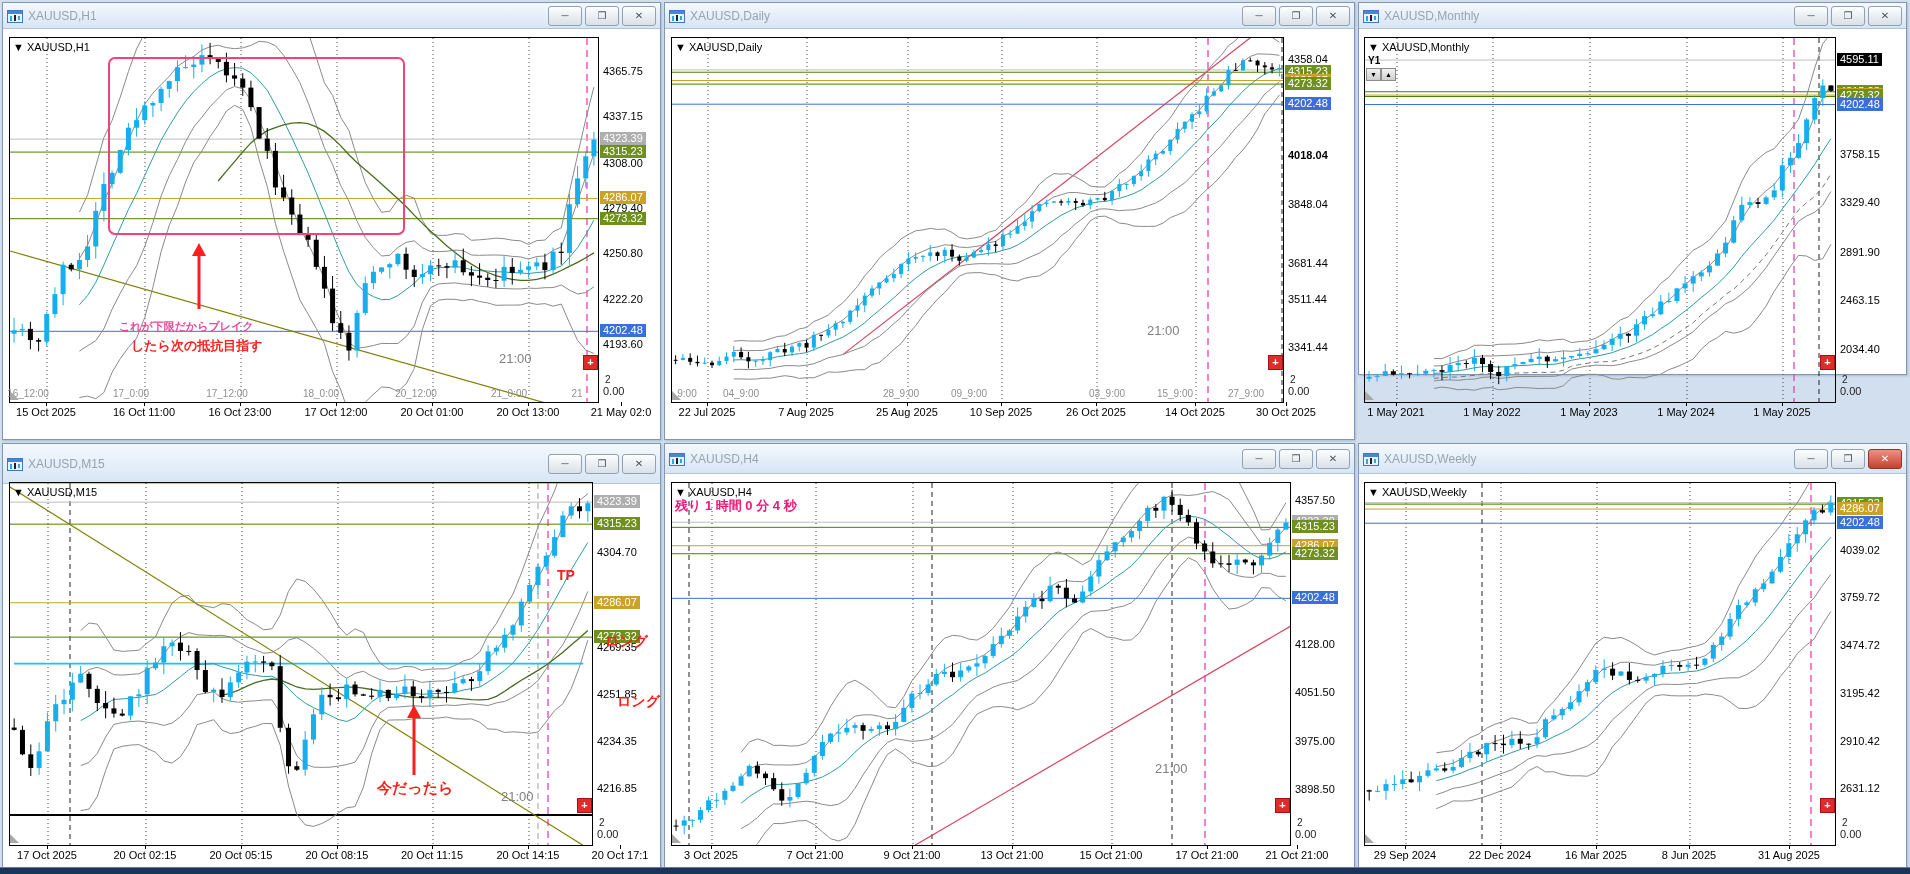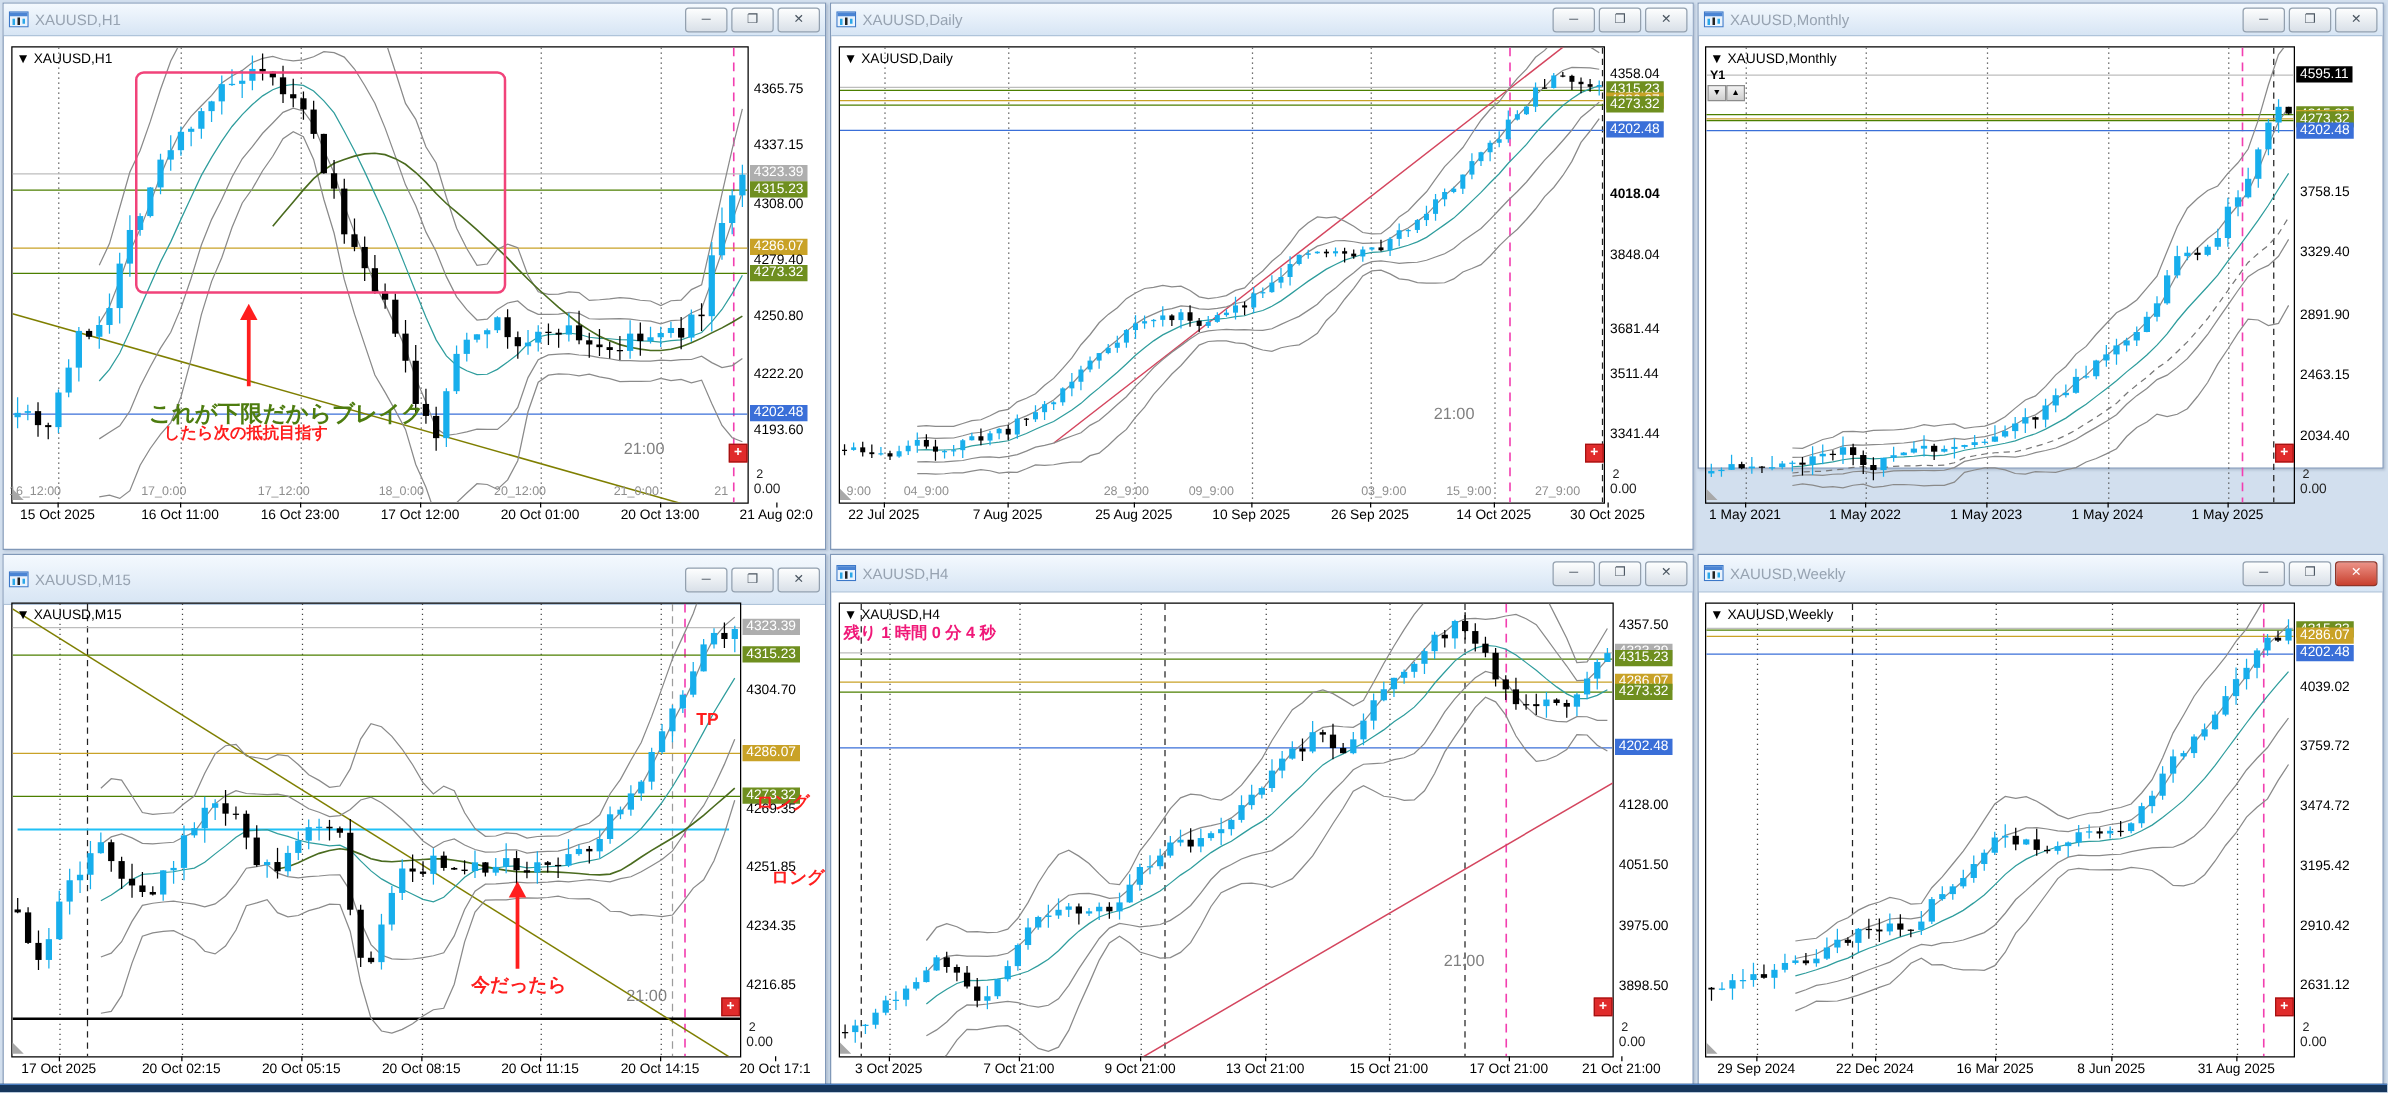--- a/index.html
+++ b/index.html
@@ -248,32 +248,32 @@
       <div class="dlbl" style="left: 141px; top: 403px;">16 Oct 11:00</div>
       <div class="tick" style="left: 141px; top: 399px;"></div>
       <div class="dlbl" style="left: 237px; top: 403px;">16 Oct 23:00</div>
       <div class="tick" style="left: 237px; top: 399px;"></div>
       <div class="dlbl" style="left: 333px; top: 403px;">17 Oct 12:00</div>
       <div class="tick" style="left: 333px; top: 399px;"></div>
       <div class="dlbl" style="left: 429px; top: 403px;">20 Oct 01:00</div>
       <div class="tick" style="left: 429px; top: 399px;"></div>
       <div class="dlbl" style="left: 525px; top: 403px;">20 Oct 13:00</div>
       <div class="tick" style="left: 525px; top: 399px;"></div>
-      <div class="dlbl" style="left: 618px; top: 403px;">21 Aug 02:0</div>
+      <div class="dlbl" style="left: 618px; top: 403px;">21 May 02:0</div>
       <div class="tick" style="left: 618px; top: 399px;"></div>
       <div class="corner" style="left: 602px; top: 372px;">2</div>
       <div class="corner" style="left: 600px; top: 383px; font-size: 11px;">0.00</div>
       <div class="plusbtn" style="left: 580px; top: 352px;">+</div>
       <div class="grip" style="left: 7px; top: 388px;"></div>
       <div style="position: absolute; left: 105px; top: 54px; width: 293px; height: 174px; border: 2px solid rgb(241, 67, 122); border-radius: 7px;"></div>
       <svg width="22" height="70" style="position: absolute; left: 185px; top: 240px;">
         <line x1="11" y1="66" x2="11" y2="10" stroke="#FF1E1E" stroke-width="3"></line>
         <polygon points="11,0 4,13 18,13" fill="#FF1E1E"></polygon>
       </svg>
-      <div class="ann" style="left: 116px; top: 316px; font-size: 18px; color: #4d7c0f;">これが下限だからブレイク</div>
+      <div class="ann" style="left: 116px; top: 316px; font-size: 11px; color: #ec4899;">これが下限だからブレイク</div>
       <div class="ann" style="left: 128px; top: 334px; font-size: 13px; color: rgb(255, 30, 30);">したら次の抵抗目指す</div>
       <div class="ann" style="left: 496px; top: 348px; font-size: 13px; color: rgb(128, 128, 128); font-weight: normal;">21:00</div>
     </div>
     <div class="win" style="left: 664px; top: 2px; width: 691px; height: 438px;">
       <div class="tbar" style="height: 26px;">
         <div class="wicon"><svg width="16" height="13" viewBox="0 0 16 13">
             <rect x="0.5" y="0.5" width="15" height="12" fill="#EAF3FD" stroke="#3C78C8"></rect>
             <rect x="1" y="1" width="14" height="3" fill="#4A84D4"></rect>
             <rect x="3" y="6" width="2" height="5" fill="#2AA7E8"></rect>
             <rect x="7" y="5" width="2" height="6" fill="#222"></rect>
@@ -494,21 +494,21 @@
       <div class="glbl" style="left: 510px; top: 385px;">15_9:00</div>
       <div class="glbl" style="left: 581px; top: 385px;">27_9:00</div>
       <div class="dlbl" style="left: 42px; top: 403px;">22 Jul 2025</div>
       <div class="tick" style="left: 42px; top: 399px;"></div>
       <div class="dlbl" style="left: 141px; top: 403px;">7 Aug 2025</div>
       <div class="tick" style="left: 141px; top: 399px;"></div>
       <div class="dlbl" style="left: 242px; top: 403px;">25 Aug 2025</div>
       <div class="tick" style="left: 242px; top: 399px;"></div>
       <div class="dlbl" style="left: 336px; top: 403px;">10 Sep 2025</div>
       <div class="tick" style="left: 336px; top: 399px;"></div>
-      <div class="dlbl" style="left: 431px; top: 403px;">26 Sep 2025</div>
+      <div class="dlbl" style="left: 431px; top: 403px;">26 Oct 2025</div>
       <div class="tick" style="left: 431px; top: 399px;"></div>
       <div class="dlbl" style="left: 530px; top: 403px;">14 Oct 2025</div>
       <div class="tick" style="left: 530px; top: 399px;"></div>
       <div class="dlbl" style="left: 621px; top: 403px;">30 Oct 2025</div>
       <div class="tick" style="left: 621px; top: 399px;"></div>
       <div class="corner" style="left: 625px; top: 372px;">2</div>
       <div class="corner" style="left: 623px; top: 383px; font-size: 11px;">0.00</div>
       <div class="plusbtn" style="left: 603px; top: 352px;">+</div>
       <div class="grip" style="left: 7px; top: 388px;"></div>
       <div class="ann" style="left: 482px; top: 320px; font-size: 13px; color: rgb(128, 128, 128); font-weight: normal;">21:00</div>

